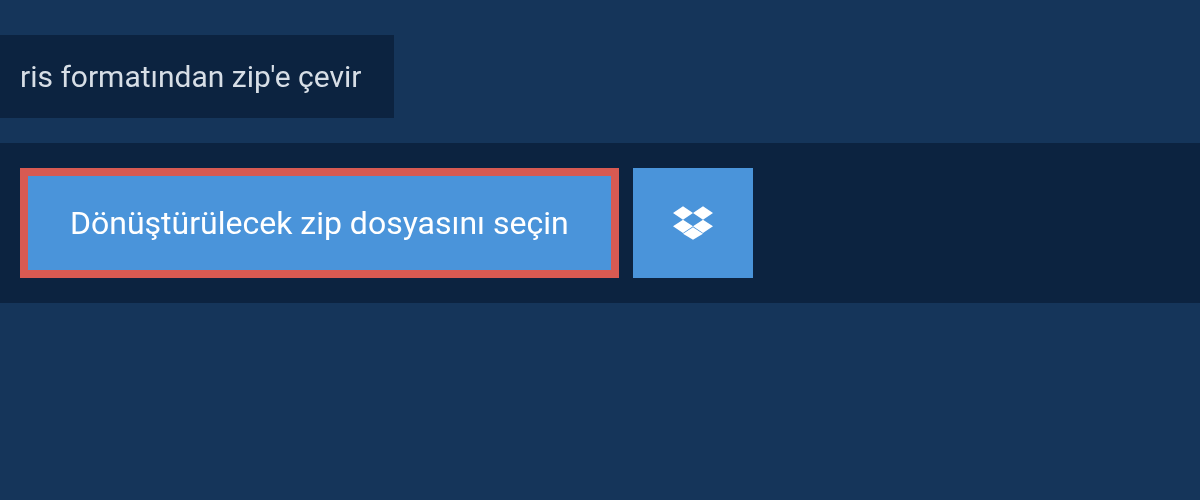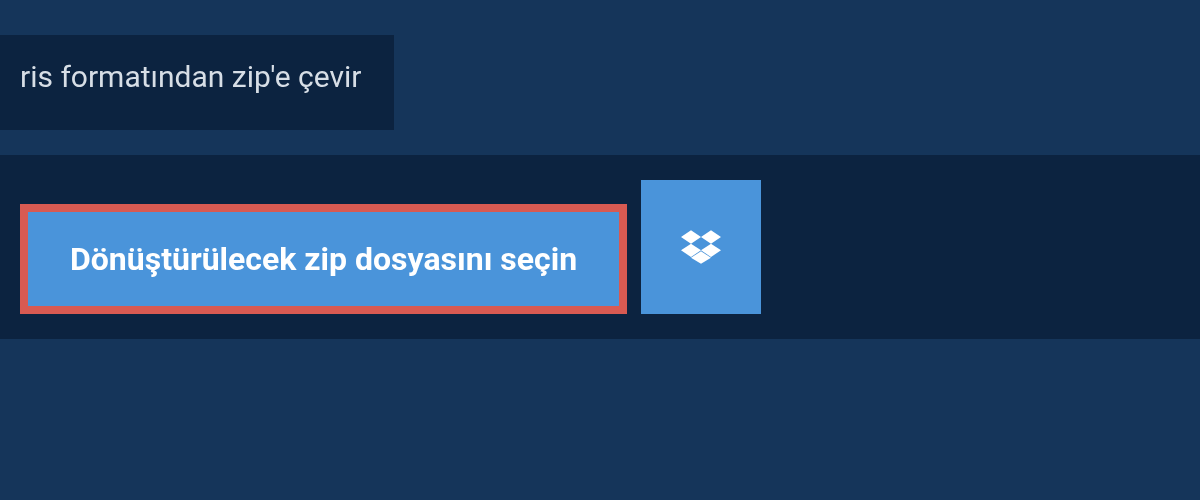--- a/index.html
+++ b/index.html
@@ -12,46 +12,45 @@
       height: 500px;
       background: #15355a;
       font-family: -apple-system, BlinkMacSystemFont, "Segoe UI", Roboto, Helvetica, Arial, sans-serif;
       overflow: hidden;
     }
     .header-tab {
       background: #0c2340;
       color: #d7dee6;
       font-size: 30px;
       font-weight: 400;
-      padding: 24px 32px 36px 20px;
+      padding: 24px 32px 24px 20px;
       display: inline-block;
       margin-top: 35px;
     }
     .panel {
       background: #0c2340;
       margin-top: 25px;
       padding: 25px 20px;
     }
     .button-row {
       display: flex;
       gap: 14px;
       align-items: stretch;
     }
     .select-file-button {
       background: #4a94da;
       border: 8px solid #d85a52;
       color: #ffffff;
       font-size: 32px;
-      font-weight: 700;
+      font-weight: 400;
       padding: 28px 42px;
       cursor: pointer;
       text-align: center;
       display: flex;
       align-items: center;
-      margin-top: 24px;
     }
     .dropbox-button {
       background: #4a94da;
       width: 120px;
       cursor: pointer;
       display: flex;
       align-items: center;
       justify-content: center;
     }
     .dropbox-icon {

